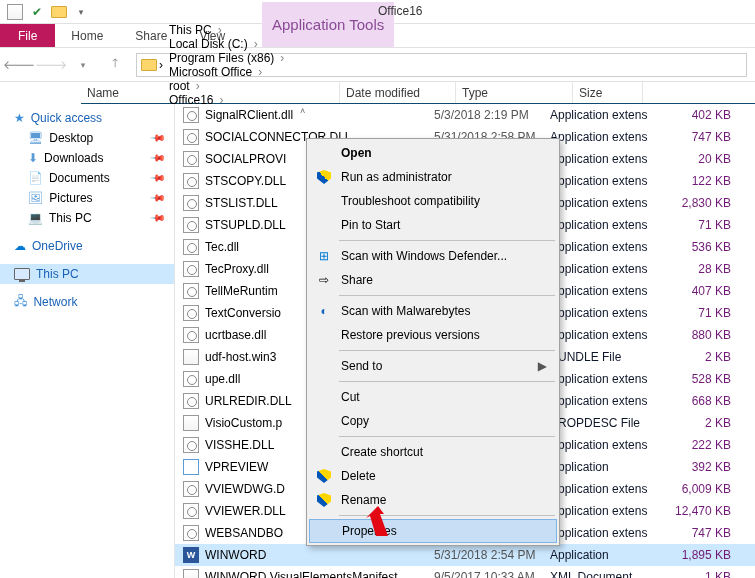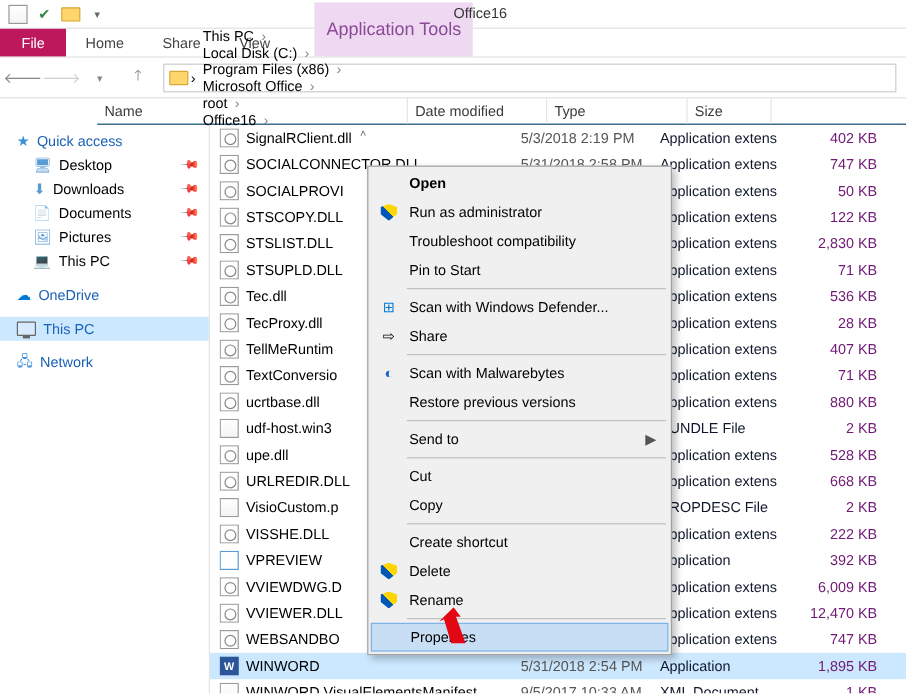--- a/index.html
+++ b/index.html
@@ -200,21 +200,21 @@
         <div class="cell-type">Application extens</div>
         <div class="cell-size">747 KB</div>
       </div>
       <div class="row">
         <div class="cell-name">
           <span class="ico ico-dll"></span>
           <span>SOCIALPROVI</span>
         </div>
         <div class="cell-date"></div>
         <div class="cell-type">Application extens</div>
-        <div class="cell-size">50 KB</div>
+        <div class="cell-size">20 KB</div>
       </div>
       <div class="row">
         <div class="cell-name">
           <span class="ico ico-dll"></span>
           <span>STSCOPY.DLL</span>
         </div>
         <div class="cell-date"></div>
         <div class="cell-type">Application extens</div>
         <div class="cell-size">122 KB</div>
       </div>

